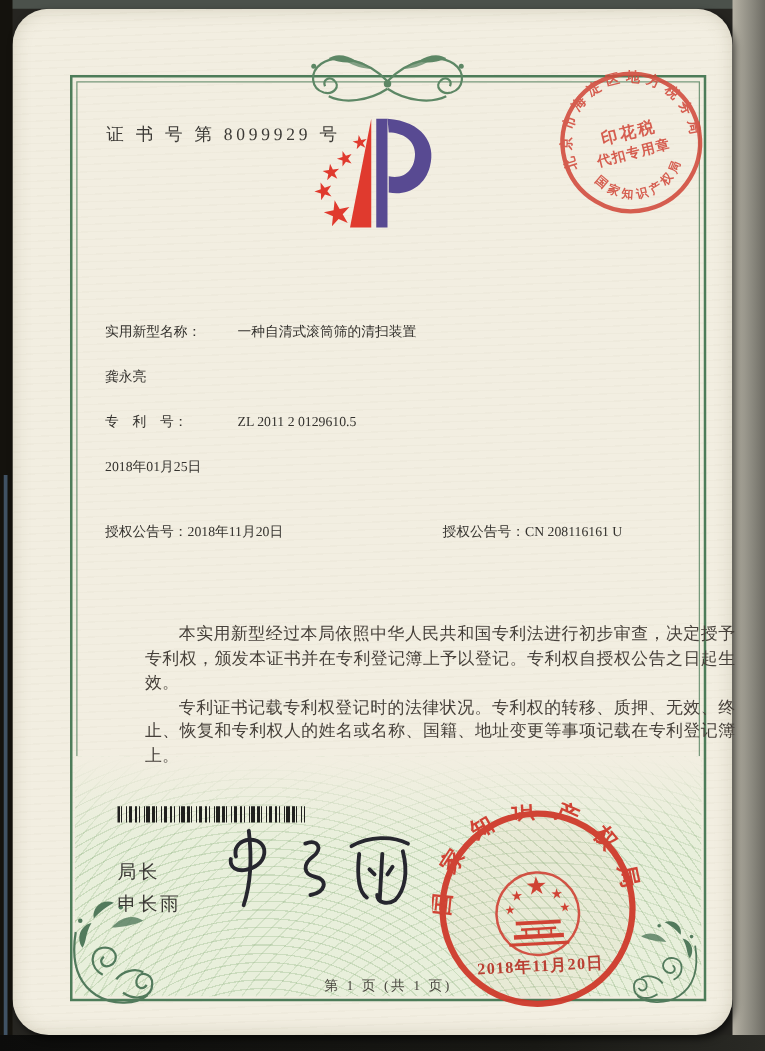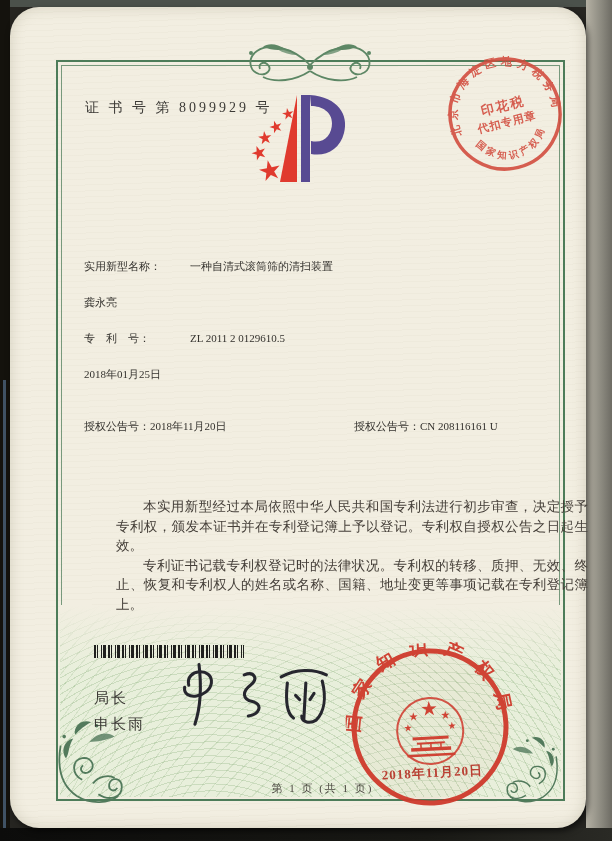--- a/index.html
+++ b/index.html
@@ -69,21 +69,21 @@
       #20201e 9px 12px, rgba(0,0,0,0) 12px 14px);
   }
   .signer{position:absolute;left:84px;top:678px;font-size:15px;color:#3a3834;letter-spacing:2px;}
   .signer div{line-height:26px;}
   .signature{position:absolute;left:150px;top:648px;width:190px;height:85px;}
   .seal-top{position:absolute;left:436px;top:48px;width:118px;height:118px;
     transform:rotate(-14deg);opacity:.88;}
   .seal-bottom{position:absolute;left:336px;top:636px;width:168px;height:168px;
     transform:rotate(-3deg);opacity:.95;}
   .footer{position:absolute;left:46px;top:774px;width:509px;text-align:center;
-    font-size:11px;letter-spacing:2px;color:#4a4740;padding-left:12px;}
+    font-size:11px;letter-spacing:2px;color:#4a4740;}
   .orn{position:absolute;}
   .orn-top{left:215px;top:34px;width:170px;height:44px;}
   .orn-bl{left:46px;top:708px;width:92px;height:90px;}
   .orn-br{left:468px;top:725px;width:90px;height:72px;transform:scaleX(-1);}
 </style>
 </head>
 <body>
 
 <div class="scan">
   <div class="edge edge-top"></div>

